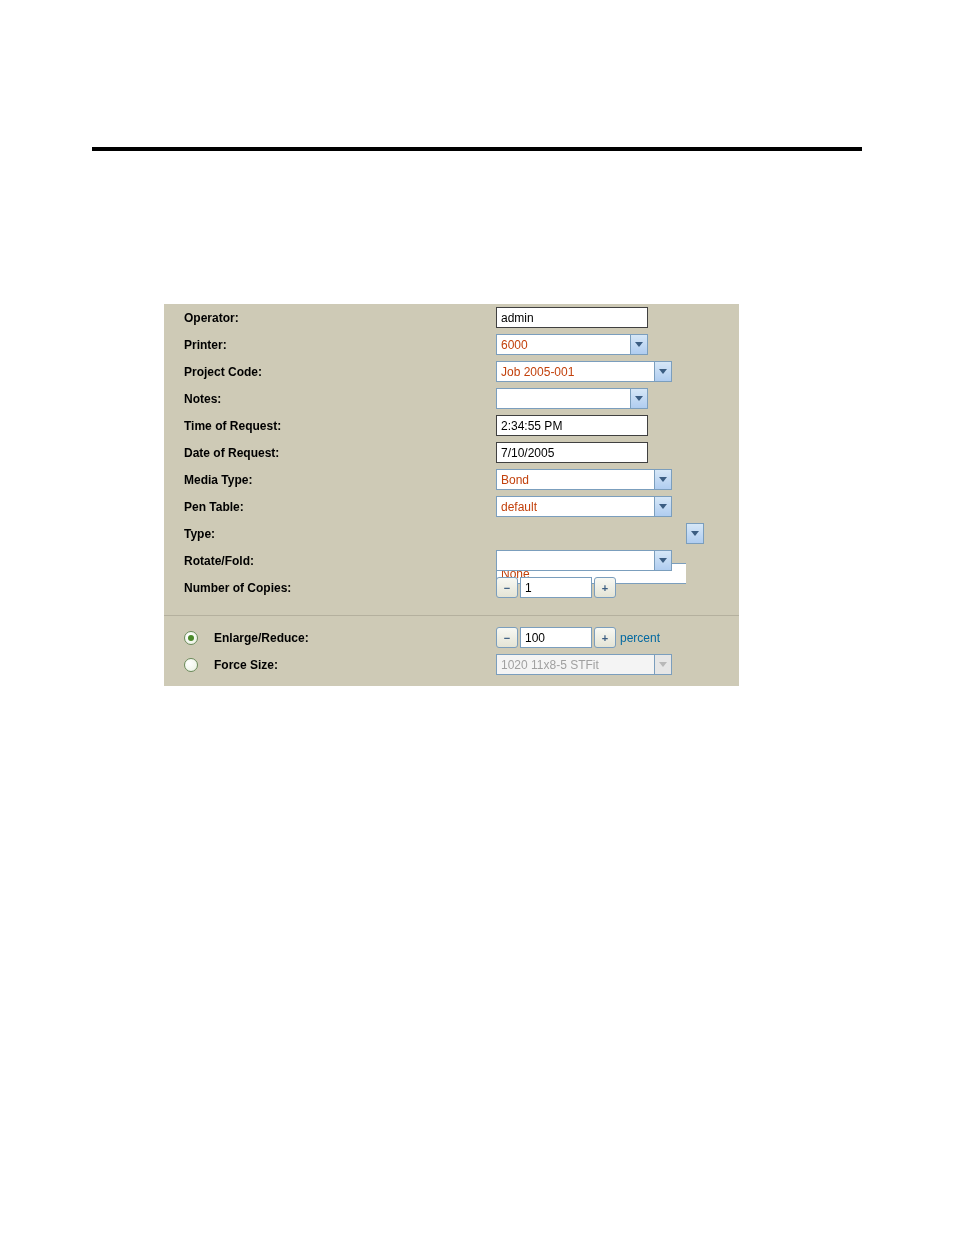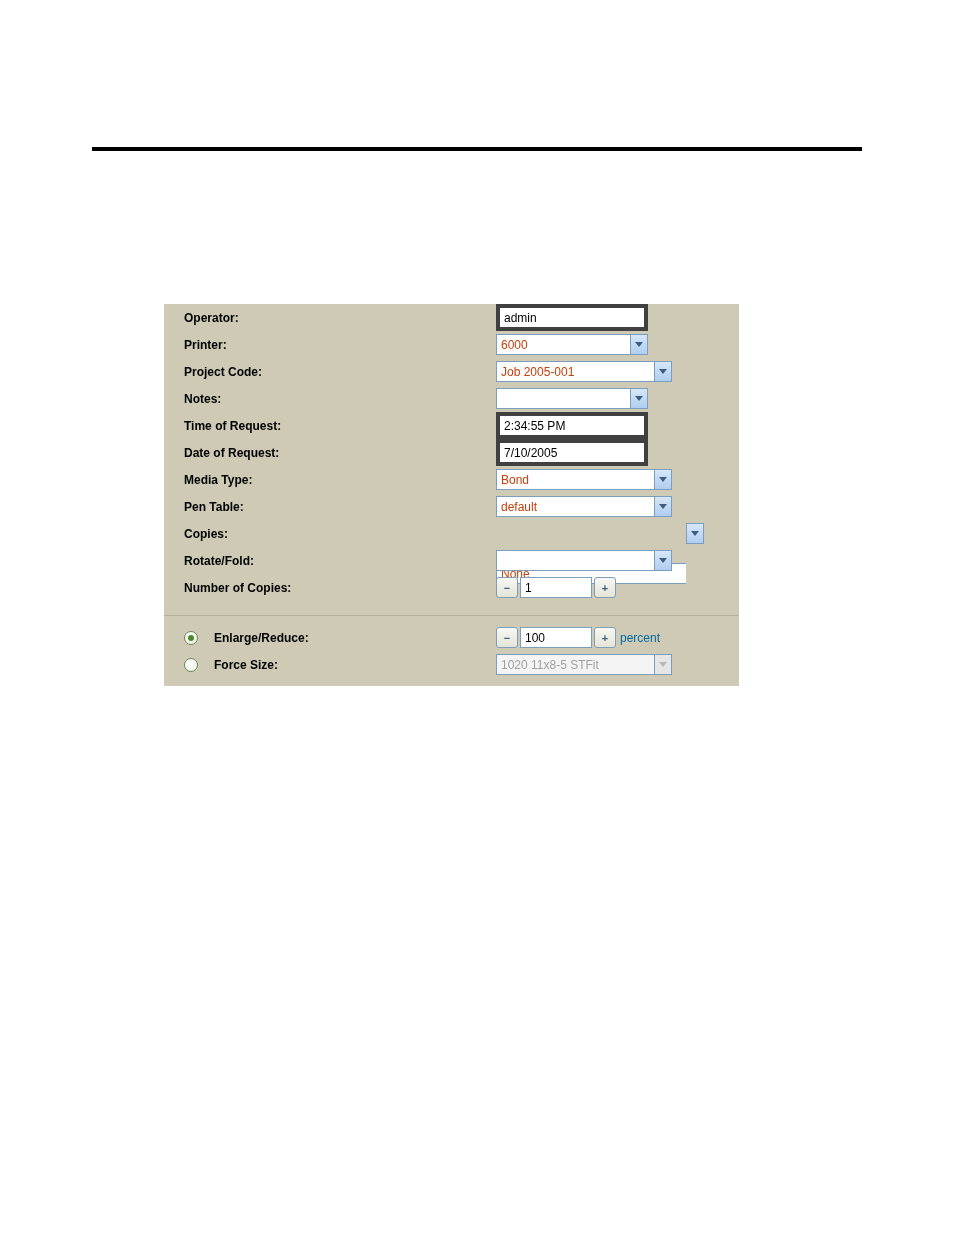--- a/index.html
+++ b/index.html
@@ -40,22 +40,22 @@
     width: 312px;
     font-size: 12px;
   }
   .radio-row .label {
     width: 312px;
     display: flex;
     align-items: center;
     gap: 16px;
   }
   .text-input {
-    height: 27px;
-    border: 4px solid #404040;
+    height: 21px;
+    border: 1px solid #404040;
     background: #fff;
     font-family: Tahoma, Arial, sans-serif;
     font-size: 12px;
     padding: 0 4px;
     color: #000;
   }
   .combo {
     display: flex;
     height: 21px;
   }
@@ -222,21 +222,21 @@
       <input class="combo-input" style="width: 158px;" value="default">
       <div class="combo-btn">
         <svg width="8" height="6" viewBox="0 0 8 6">
             <path d="M0 0 L8 0 L4 5 Z" fill="#3b5d82"></path>
           </svg>
       </div>
     </div>
   </div>
 
   <div class="row">
-    <div class="label">Copies:</div>
+    <div class="label">Type:</div>
     <div class="combo">
       <input class="combo-input" style="width: 190px; margin-top: 40px;" value="None">
       <div class="combo-btn">
         <svg width="8" height="6" viewBox="0 0 8 6">
             <path d="M0 0 L8 0 L4 5 Z" fill="#3b5d82"></path>
           </svg>
       </div>
     </div>
   </div>
 

